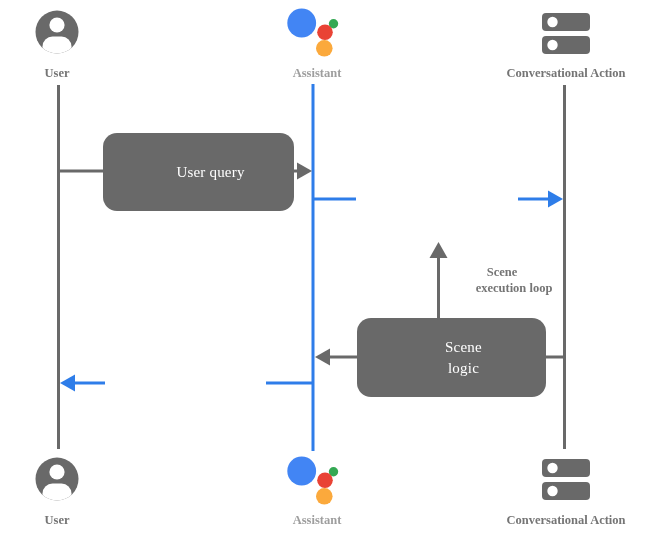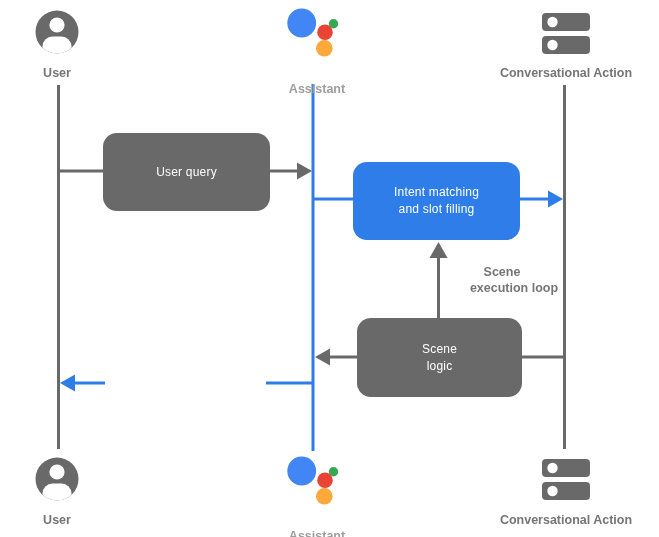--- a/index.html
+++ b/index.html
@@ -1,43 +1,43 @@
 <!DOCTYPE html>
 <html style="--gray: #696969; --blue: #2E7DE9; --label_dark: #757575; --label_light: #9E9E9E; --assistant_blue: #4285F4; --assistant_red: #E94335; --assistant_green: #34A853; --assistant_yellow: #FBA93C;"><head>
 <meta charset="utf-8">
 <style>
   html,body { margin:0; padding:0; background:#ffffff; }
   .stage {
     position:relative; width:659px; height:537px; background:#ffffff;
-    font-family:Liberation Sans, sans-serif; overflow:hidden;
+    font-family:Liberation Serif, serif; overflow:hidden;
   }
   .stage svg { position:absolute; left:0; top:0; }
 
   
   .gline { stroke:var(--gray); stroke-width:3; fill:none; }
   .bline { stroke:var(--blue); stroke-width:3; fill:none; }
   .gfill { fill:var(--gray); }
   .bfill { fill:var(--blue); }
   .wfill { fill:#ffffff; }
   .dot-blue   { fill:var(--assistant_blue); }
   .dot-red    { fill:var(--assistant_red); }
   .dot-green  { fill:var(--assistant_green); }
   .dot-yellow { fill:var(--assistant_yellow); }
 
   .actor-label {
     position:absolute; transform:translateX(-50%);
     font-size:12.5px; font-weight:700; color:var(--label_dark);
     white-space:nowrap; text-align:center;
   }
-  .actor-label.light { color:var(--label_light);margin-top:16px; }
+  .actor-label.light { color:var(--label_light); }
 
   .node {
     position:absolute; border-radius:14px; color:#ffffff;
     display:flex; flex-direction:column; align-items:center; justify-content:center;
-    font-size:12px; line-height:1.4; text-align:center; letter-spacing:0.2px;
+    font-size:15px; line-height:1.4; text-align:center; letter-spacing:0.2px;padding-left:24px;
   }
   .node.gray { background:var(--gray); }
   .node.blue { background:var(--blue); }
   .node span { display:block; }
 
   .annotation {
     position:absolute; transform:translateX(-50%);
     font-size:12.5px; font-weight:700; color:var(--label_dark);
     line-height:1.25; text-align:center; white-space:nowrap;
   }
@@ -123,24 +123,20 @@
   <div class="actor-label" style="left:566px; top:66px;">Conversational Action</div>
 
   <div class="actor-label" style="left:57px; top:513px;">User</div>
   <div class="actor-label light" style="left:317px; top:513px;">Assistant</div>
   <div class="actor-label" style="left:566px; top:513px;">Conversational Action</div>
 
   <div class="node gray" style="left:103px; top:133px; width:167px; height:78px;">
     <span>User query</span>
   </div>
 
-  <div class="node blue" style="left:353px; top:162px; width:167px; height:78px;">
-    <span>Intent matching</span>
-    <span>and slot filling</span>
-  </div>
 
   <div class="node gray" style="left:357px; top:318px; width:165px; height:79px;">
     <span>Scene</span>
     <span>logic</span>
   </div>
 
 
   <div class="annotation" style="left:502px; top:265px;">
     <span style="display:block;">Scene</span>
     <span style="display:block;margin-left:24px;">execution loop</span>

